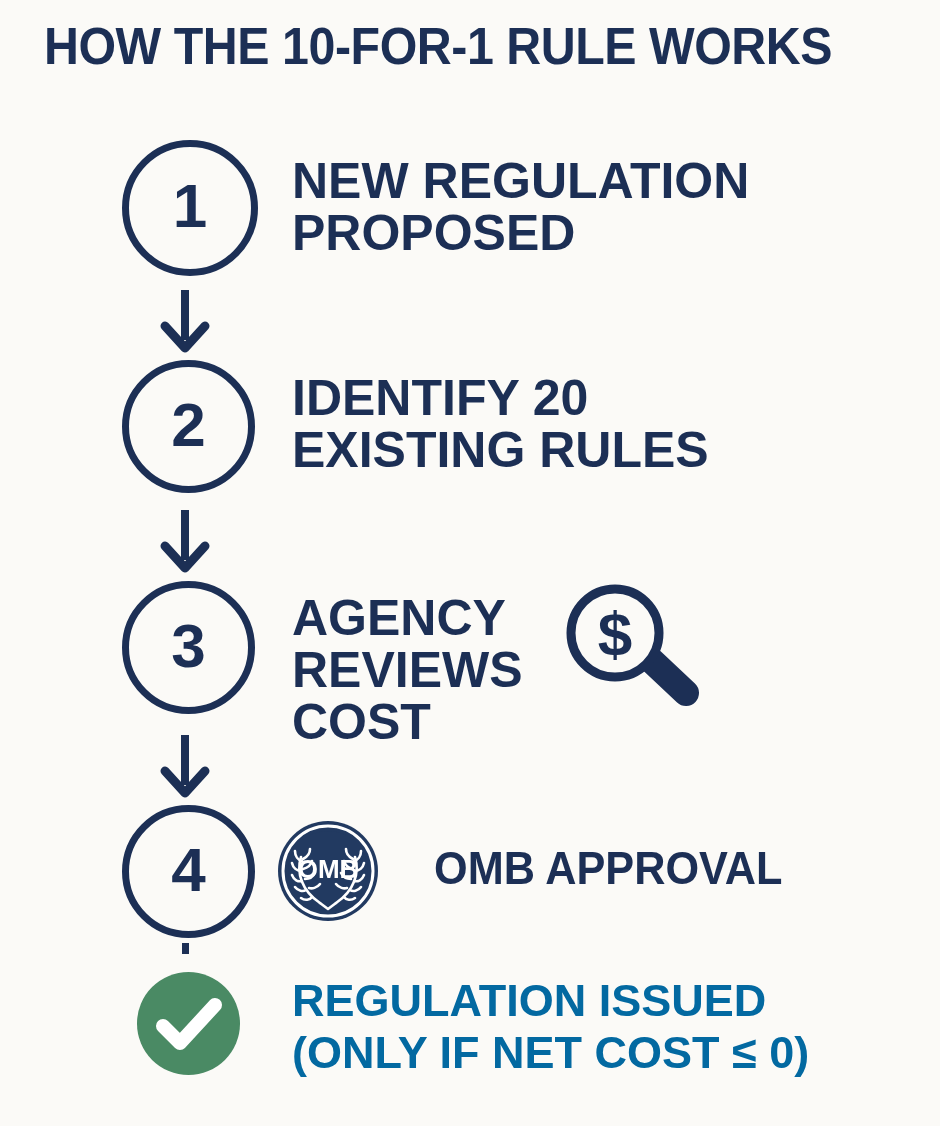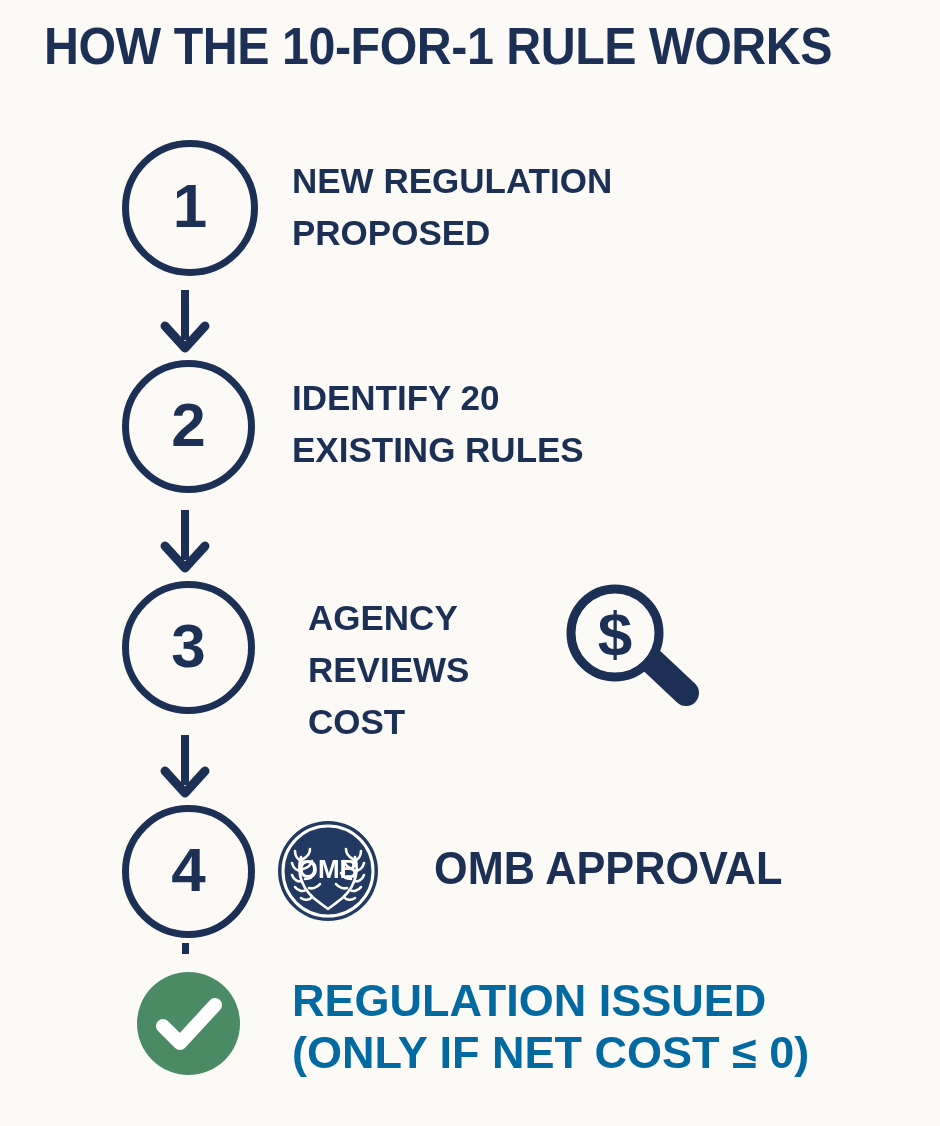--- a/index.html
+++ b/index.html
@@ -70,21 +70,21 @@
     line-height: 1;
     padding-bottom: 4px;
     box-sizing: border-box;
   }
 
   .step-text {
     position: absolute;
     color: #1c2f55;
     font-family: "Liberation Sans", sans-serif;
     font-weight: bold;
-    font-size: 35px;
+    font-size: 50px;
     line-height: 52px;
     letter-spacing: 0px;
     white-space: pre-line;
   }
 
   
   .arrow {
     position: absolute;
   }
 
@@ -165,21 +165,21 @@
     <svg width="56" height="66" viewBox="0 0 56 66">
       <path d="M28 2 L28 52" stroke="#1c2f55" stroke-width="8" stroke-linecap="butt" fill="none"></path>
       <path d="M8 38 L28 60 L48 38" stroke="#1c2f55" stroke-width="9" fill="none" stroke-linecap="round" stroke-linejoin="round"></path>
     </svg>
   </div>
 
   <div class="step">
     <div class="circle" style="left:98px; top:581px; width:133px; height:133px;">
       <span class="num">3</span>
     </div>
-    <div class="step-text" style="left:284px; top:592px; width:260px;">AGENCY
+    <div class="step-text" style="left:268px; top:592px; width:260px;">AGENCY
 REVIEWS
 COST</div>
 
     <div class="magnifier" style="left:536px; top:583px; width:150px; height:125px;">
       <svg width="150" height="125" viewBox="0 0 150 125">
 
         <line x1="92" y1="78" x2="126" y2="110" stroke="#1c2f55" stroke-width="26" stroke-linecap="round"></line>
 
         <circle cx="55" cy="50" r="44" stroke="#1c2f55" stroke-width="9" fill="#fbfaf7"></circle>
 

